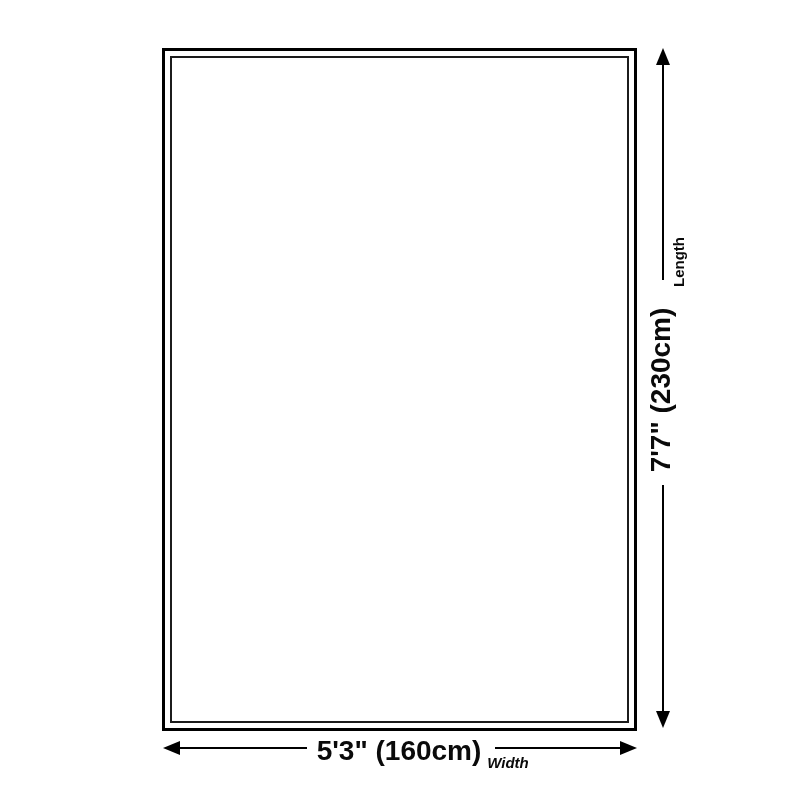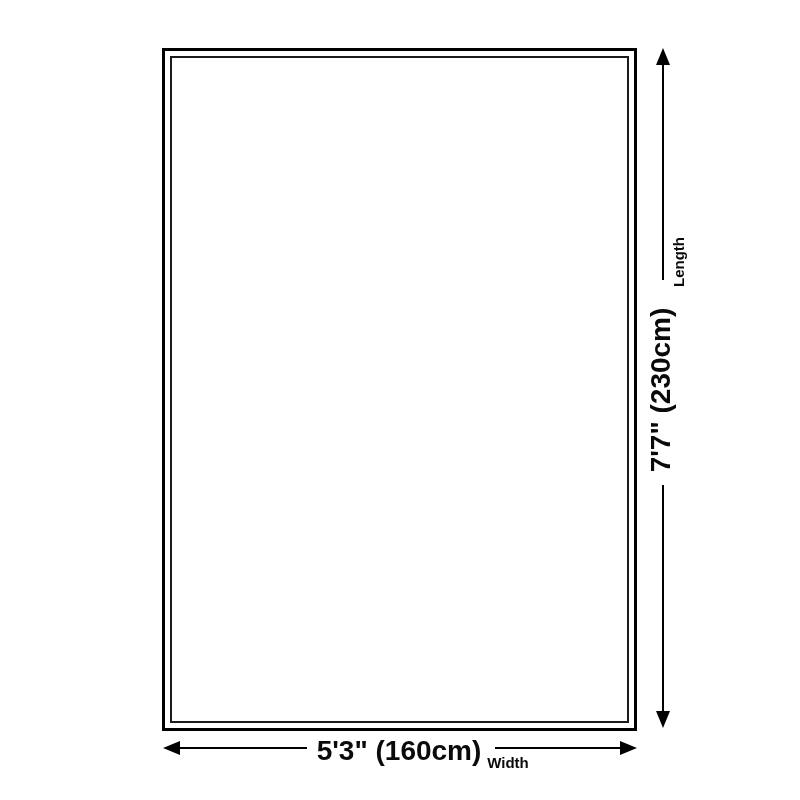--- a/index.html
+++ b/index.html
@@ -121,20 +121,21 @@
     height: 36px;
     line-height: 36px;
   }
   
   .width-caption {
     left: 478px;
     top: 753px;
     width: 60px;
     height: 20px;
     line-height: 20px;
+    font-style: italic;
   }
 </style>
 </head>
 <body>
 
 <div class="canvas">
 
   <div class="rug-outer">
     <div class="rug-inner"></div>
   </div>

